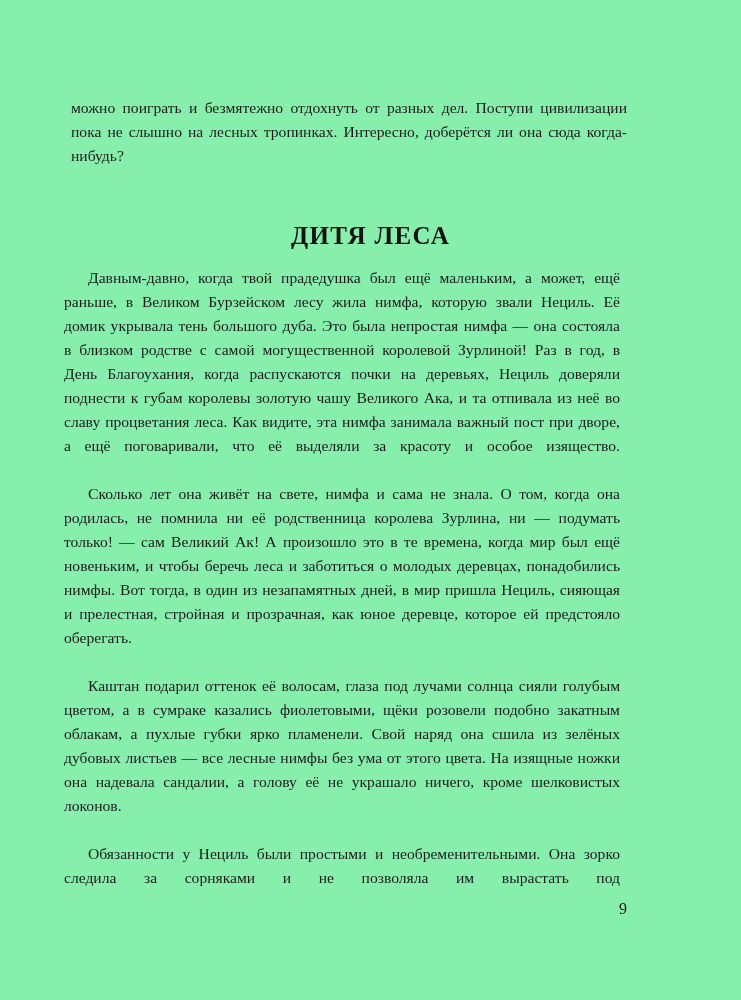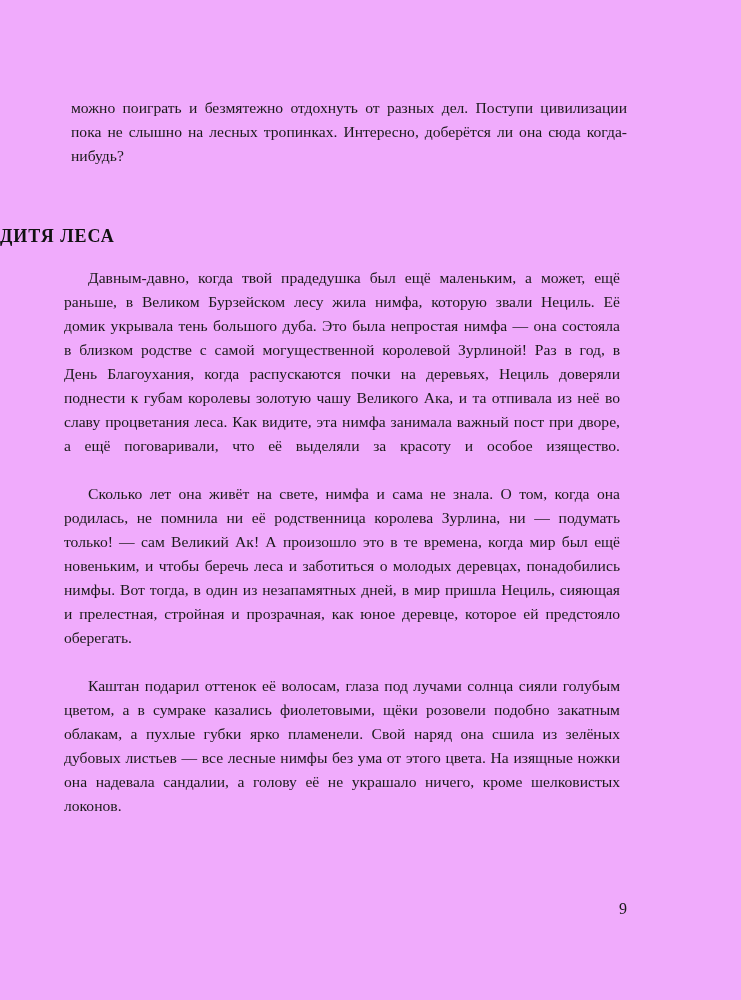--- a/index.html
+++ b/index.html
@@ -17,21 +17,21 @@
     color: #1a1a1a;
     -webkit-font-smoothing: antialiased;
   }
 
   .page {
     position: absolute;
     left: 0;
     top: 0;
     width: 741px;
     height: 1000px;
-    background: #f0abfc;
+    background: #86efac;
   }
 
   .text-block {
     position: absolute;
     left: 71px;
     top: 96px;
     width: 556px;
   }
 
   p.para {
@@ -55,22 +55,22 @@
     content: "";
     display: inline-block;
     width: 100%;
   }
 
   .chapter-heading {
     position: absolute;
     left: 0;
     top: 221px;
     width: 741px;
-    text-align: left;
-    font-size: 18px;
+    text-align: center;
+    font-size: 25px;
     font-weight: bold;
     letter-spacing: 0.055em;
     line-height: 30px;
     color: #111111;
   }
 
   .body-after-heading {
     position: absolute;
     left: 64px;
     top: 266px;
@@ -96,17 +96,18 @@
   <div class="text-block">
     <p class="para no-indent">можно поиграть и безмятежно отдохнуть от разных дел. Поступи цивилизации пока не слышно на лесных тропинках. Интересно, доберётся ли она сюда когда-нибудь?</p>
   </div>
 
   <div class="chapter-heading">ДИТЯ ЛЕСА</div>
 
   <div class="body-after-heading">
     <p class="para">Давным-давно, когда твой прадедушка был ещё маленьким, а может, ещё раньше, в Великом Бурзейском лесу жила нимфа, которую звали Нециль. Её домик укрывала тень большого дуба. Это была непростая нимфа — она состояла в близком родстве с самой могущественной королевой Зурлиной! Раз в год, в День Благоухания, когда распускаются почки на деревьях, Нециль доверяли поднести к губам королевы золотую чашу Великого Ака, и та отпивала из неё во славу процветания леса. Как видите, эта нимфа занимала важный пост при дворе, а ещё поговаривали, что её выделяли за красоту и особое изящество.</p>
     <p class="para">Сколько лет она живёт на свете, нимфа и сама не знала. О том, когда она родилась, не помнила ни её родственница королева Зурлина, ни — подумать только! — сам Великий Ак! А произошло это в те времена, когда мир был ещё новеньким, и чтобы беречь леса и заботиться о молодых деревцах, понадобились нимфы. Вот тогда, в один из незапамятных дней, в мир пришла Нециль, сияющая и прелестная, стройная и прозрачная, как юное деревце, которое ей предстояло оберегать.</p>
     <p class="para">Каштан подарил оттенок её волосам, глаза под лучами солнца сияли голубым цветом, а в сумраке казались фиолетовыми, щёки розовели подобно закатным облакам, а пухлые губки ярко пламенели. Свой наряд она сшила из зелёных дубовых листьев — все лесные нимфы без ума от этого цвета. На изящные ножки она надевала сандалии, а голову её не украшало ничего, кроме шелковистых локонов.</p>
+    <p class="para">Обязанности у Нециль были простыми и необременительными. Она зорко следила за сорняками и не позволяла им вырастать под</p>
   </div>
 
   <div class="page-number">9</div>
 
 </div>
 
 </body></html>

